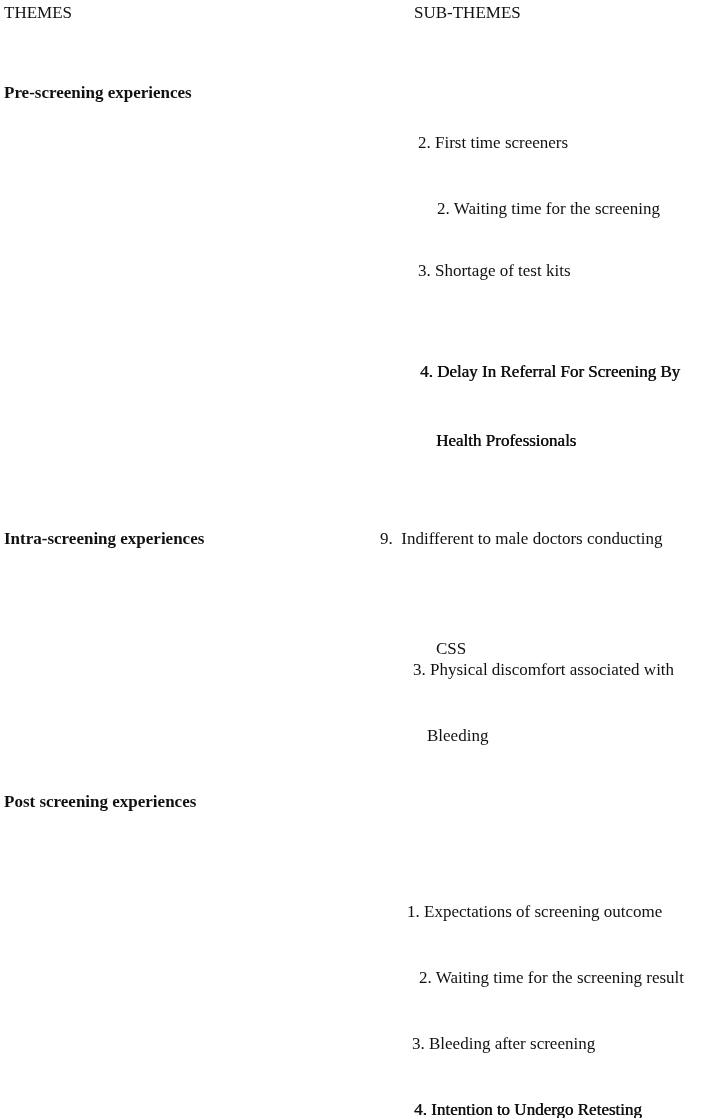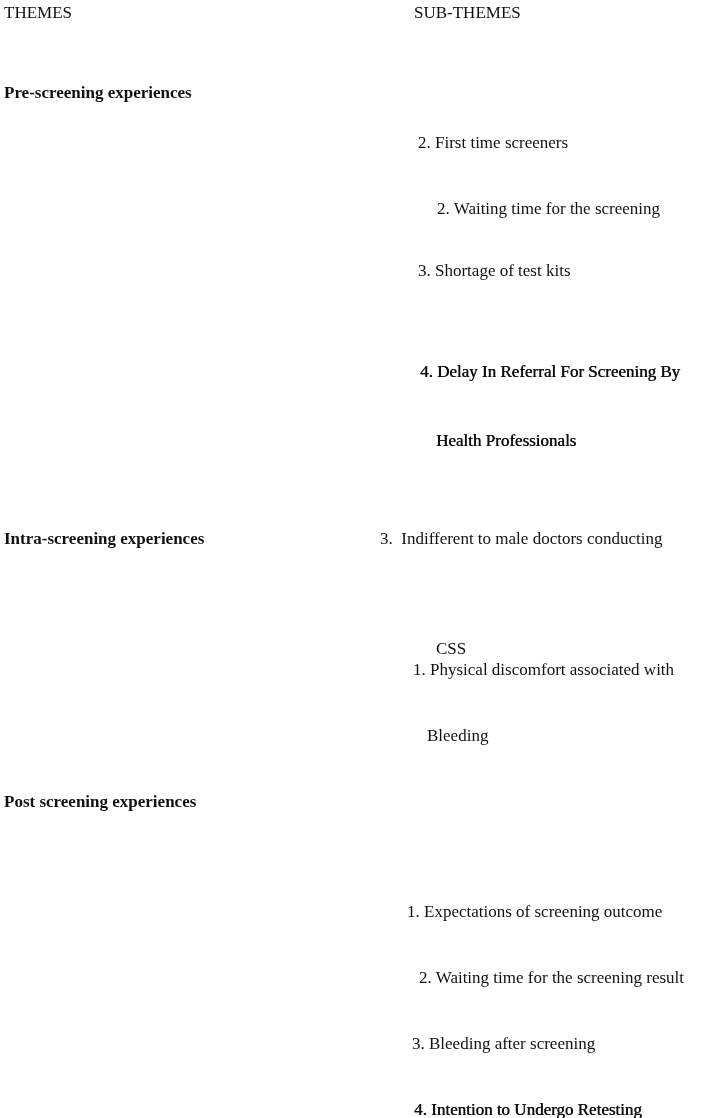--- a/index.html
+++ b/index.html
@@ -42,22 +42,22 @@
 <div class="line col-header" style="left:414px; top:2px;">SUB-THEMES</div>
 
 <div class="line theme" style="left:4px; top:66px;margin-top:16px;">Pre-screening experiences</div>
 <div class="line sub" style="left:418px; top:132px;">2. First time screeners</div>
 <div class="line sub" style="left:413px; top:198px;margin-left:24px;">2. Waiting time for the screening</div>
 <div class="line sub" style="left:418px; top:260px;">3. Shortage of test kits</div>
 <div class="line sub emph" style="left:420px; top:330px;margin-top:31px;">4. Delay In Referral For Screening By</div>
 <div class="line sub emph" style="left:436px; top:396px;margin-top:34px;">Health Professionals</div>
 
 <div class="line theme" style="left:4px; top:528px;">Intra-screening experiences</div>
-<div class="line sub" style="left:380px; top:528px;">3.  Indifferent to male doctors conducting</div>
+<div class="line sub" style="left:380px; top:528px;">9.  Indifferent to male doctors conducting</div>
 <div class="line sub" style="left:436px; top:594px;margin-top:44px;">CSS</div>
-<div class="line sub" style="left:413px; top:659px;">1. Physical discomfort associated with</div>
+<div class="line sub" style="left:413px; top:659px;">3. Physical discomfort associated with</div>
 <div class="line sub" style="left:427px; top:725px;">Bleeding</div>
 
 <div class="line theme" style="left:4px; top:791px;">Post screening experiences</div>
 <div class="line sub" style="left:407px; top:901px;">1. Expectations of screening outcome</div>
 <div class="line sub" style="left:403px; top:967px;margin-left:16px;">2. Waiting time for the screening result</div>
 <div class="line sub" style="left:412px; top:1033px;">3. Bleeding after screening</div>
 <div class="line sub emph" style="left:414px; top:1099px;">4. Intention to Undergo Retesting</div>
 
 </body></html>

